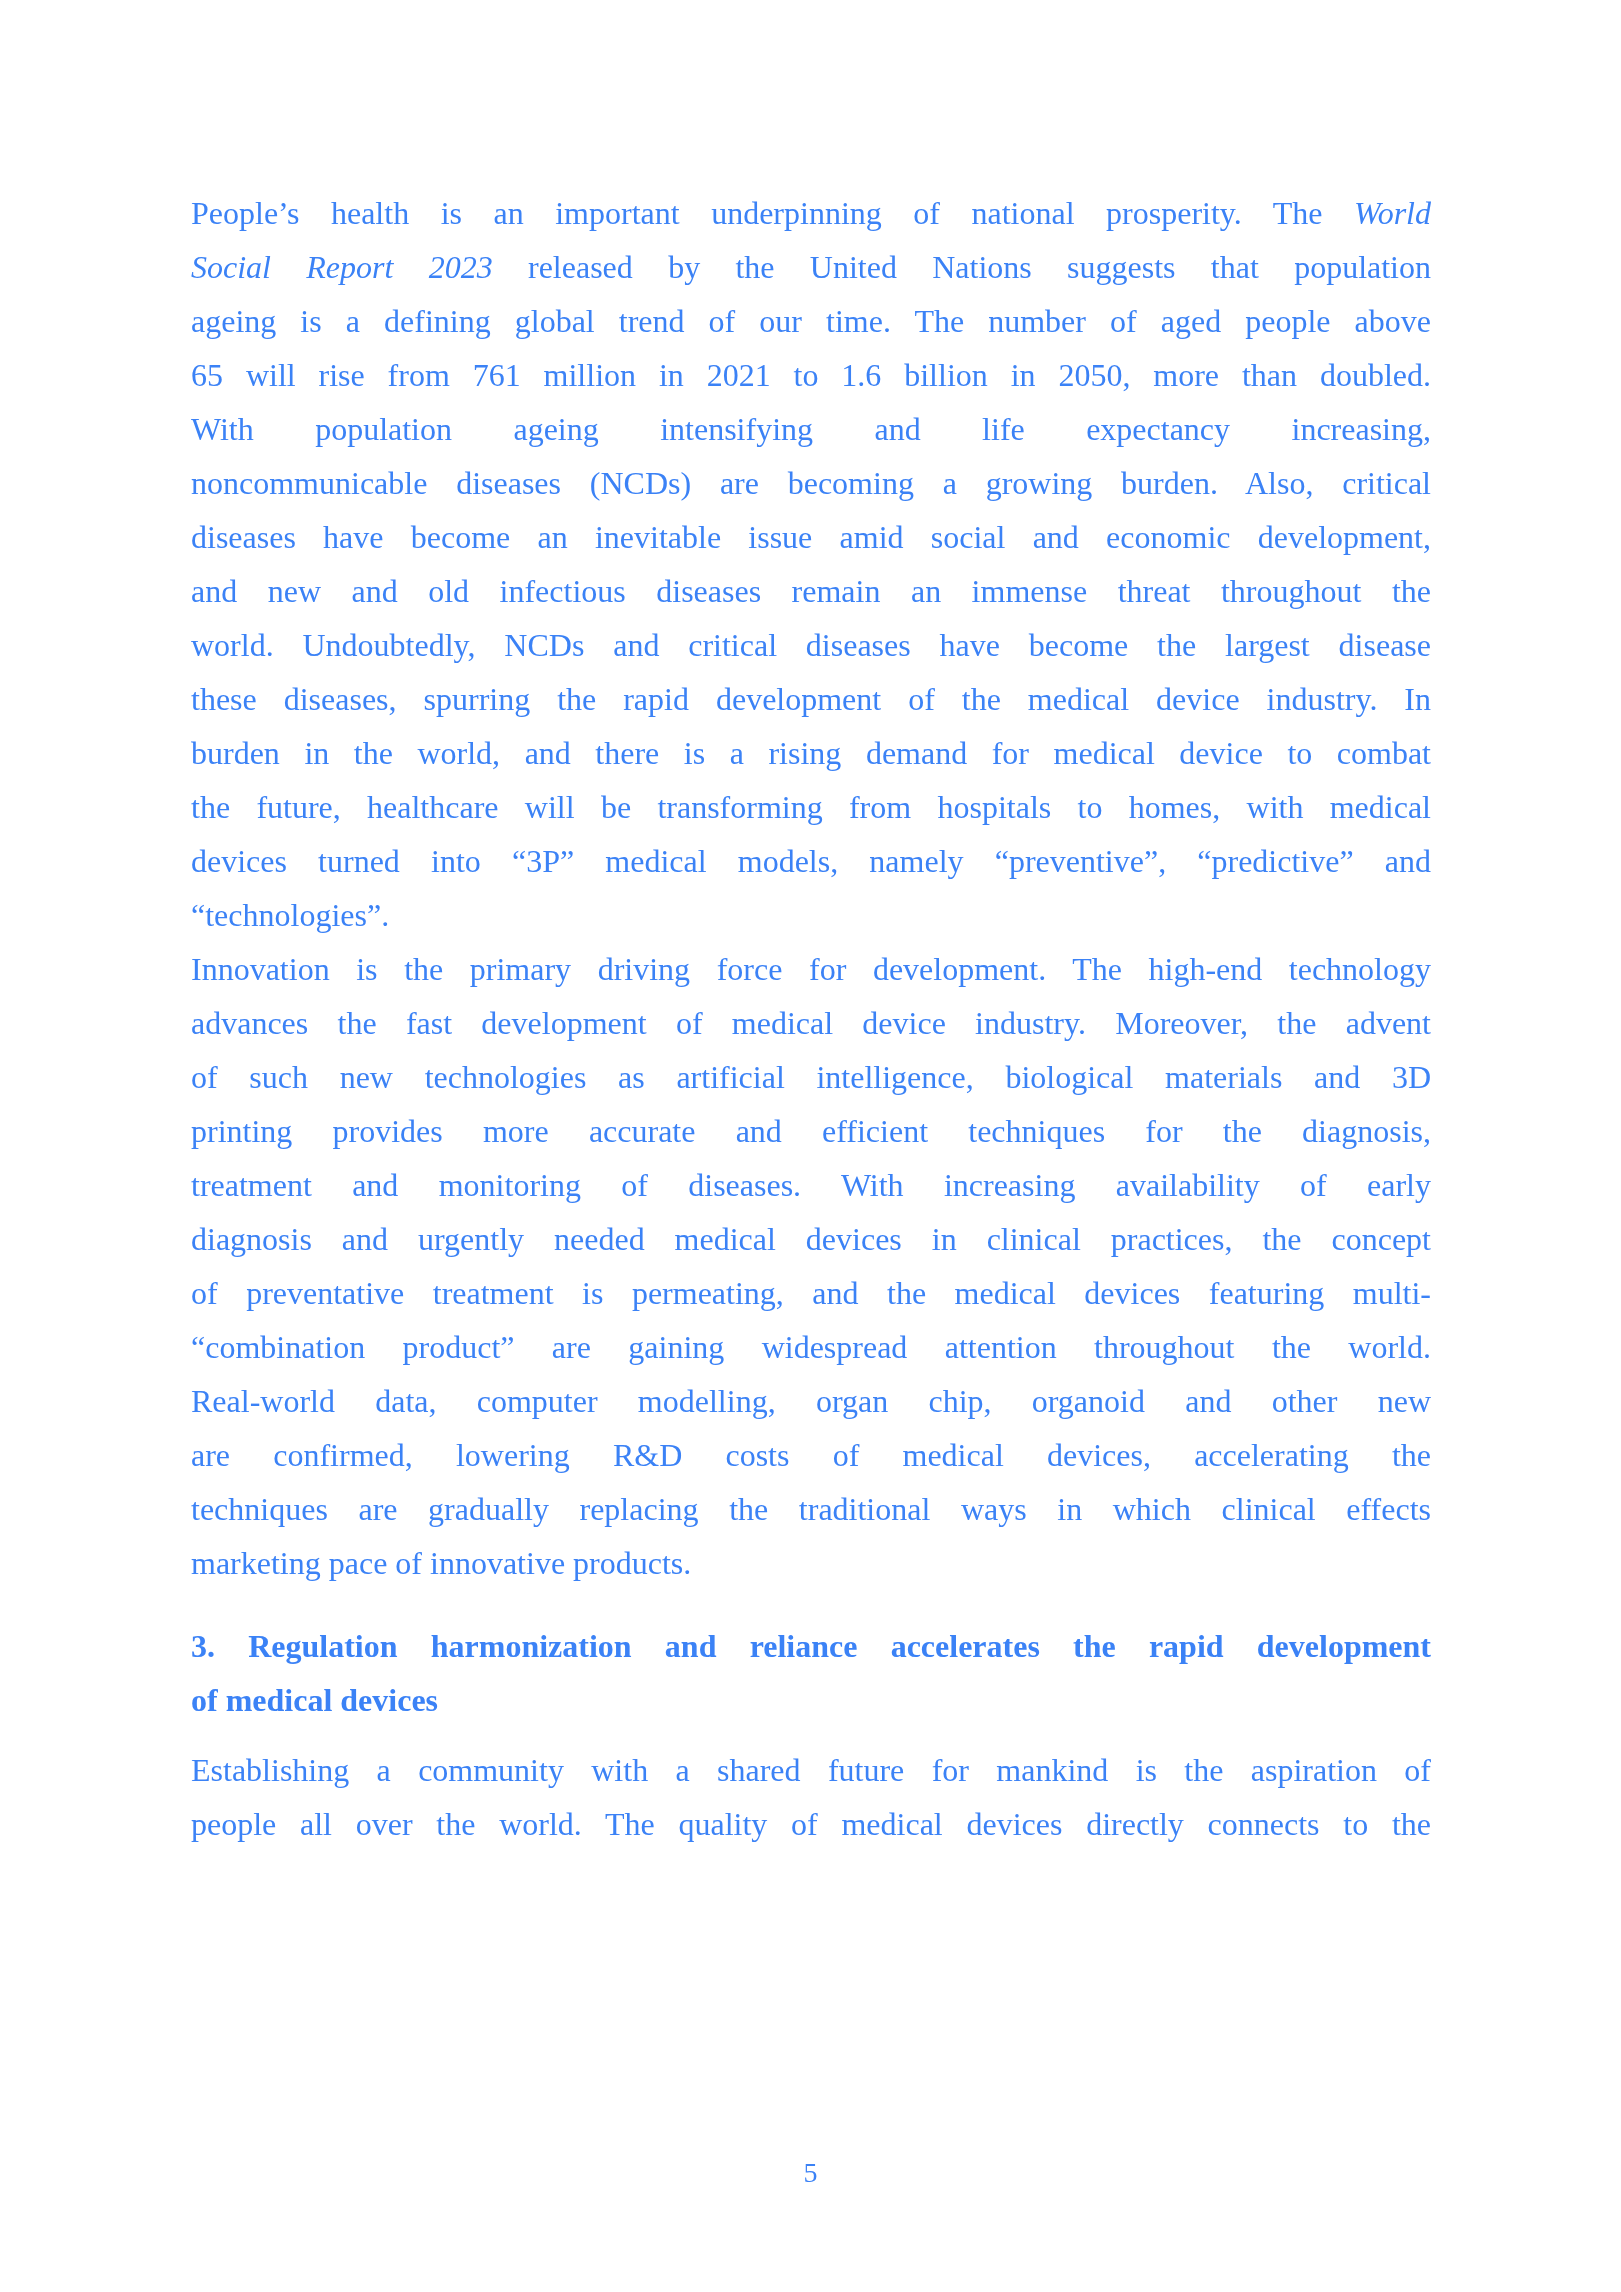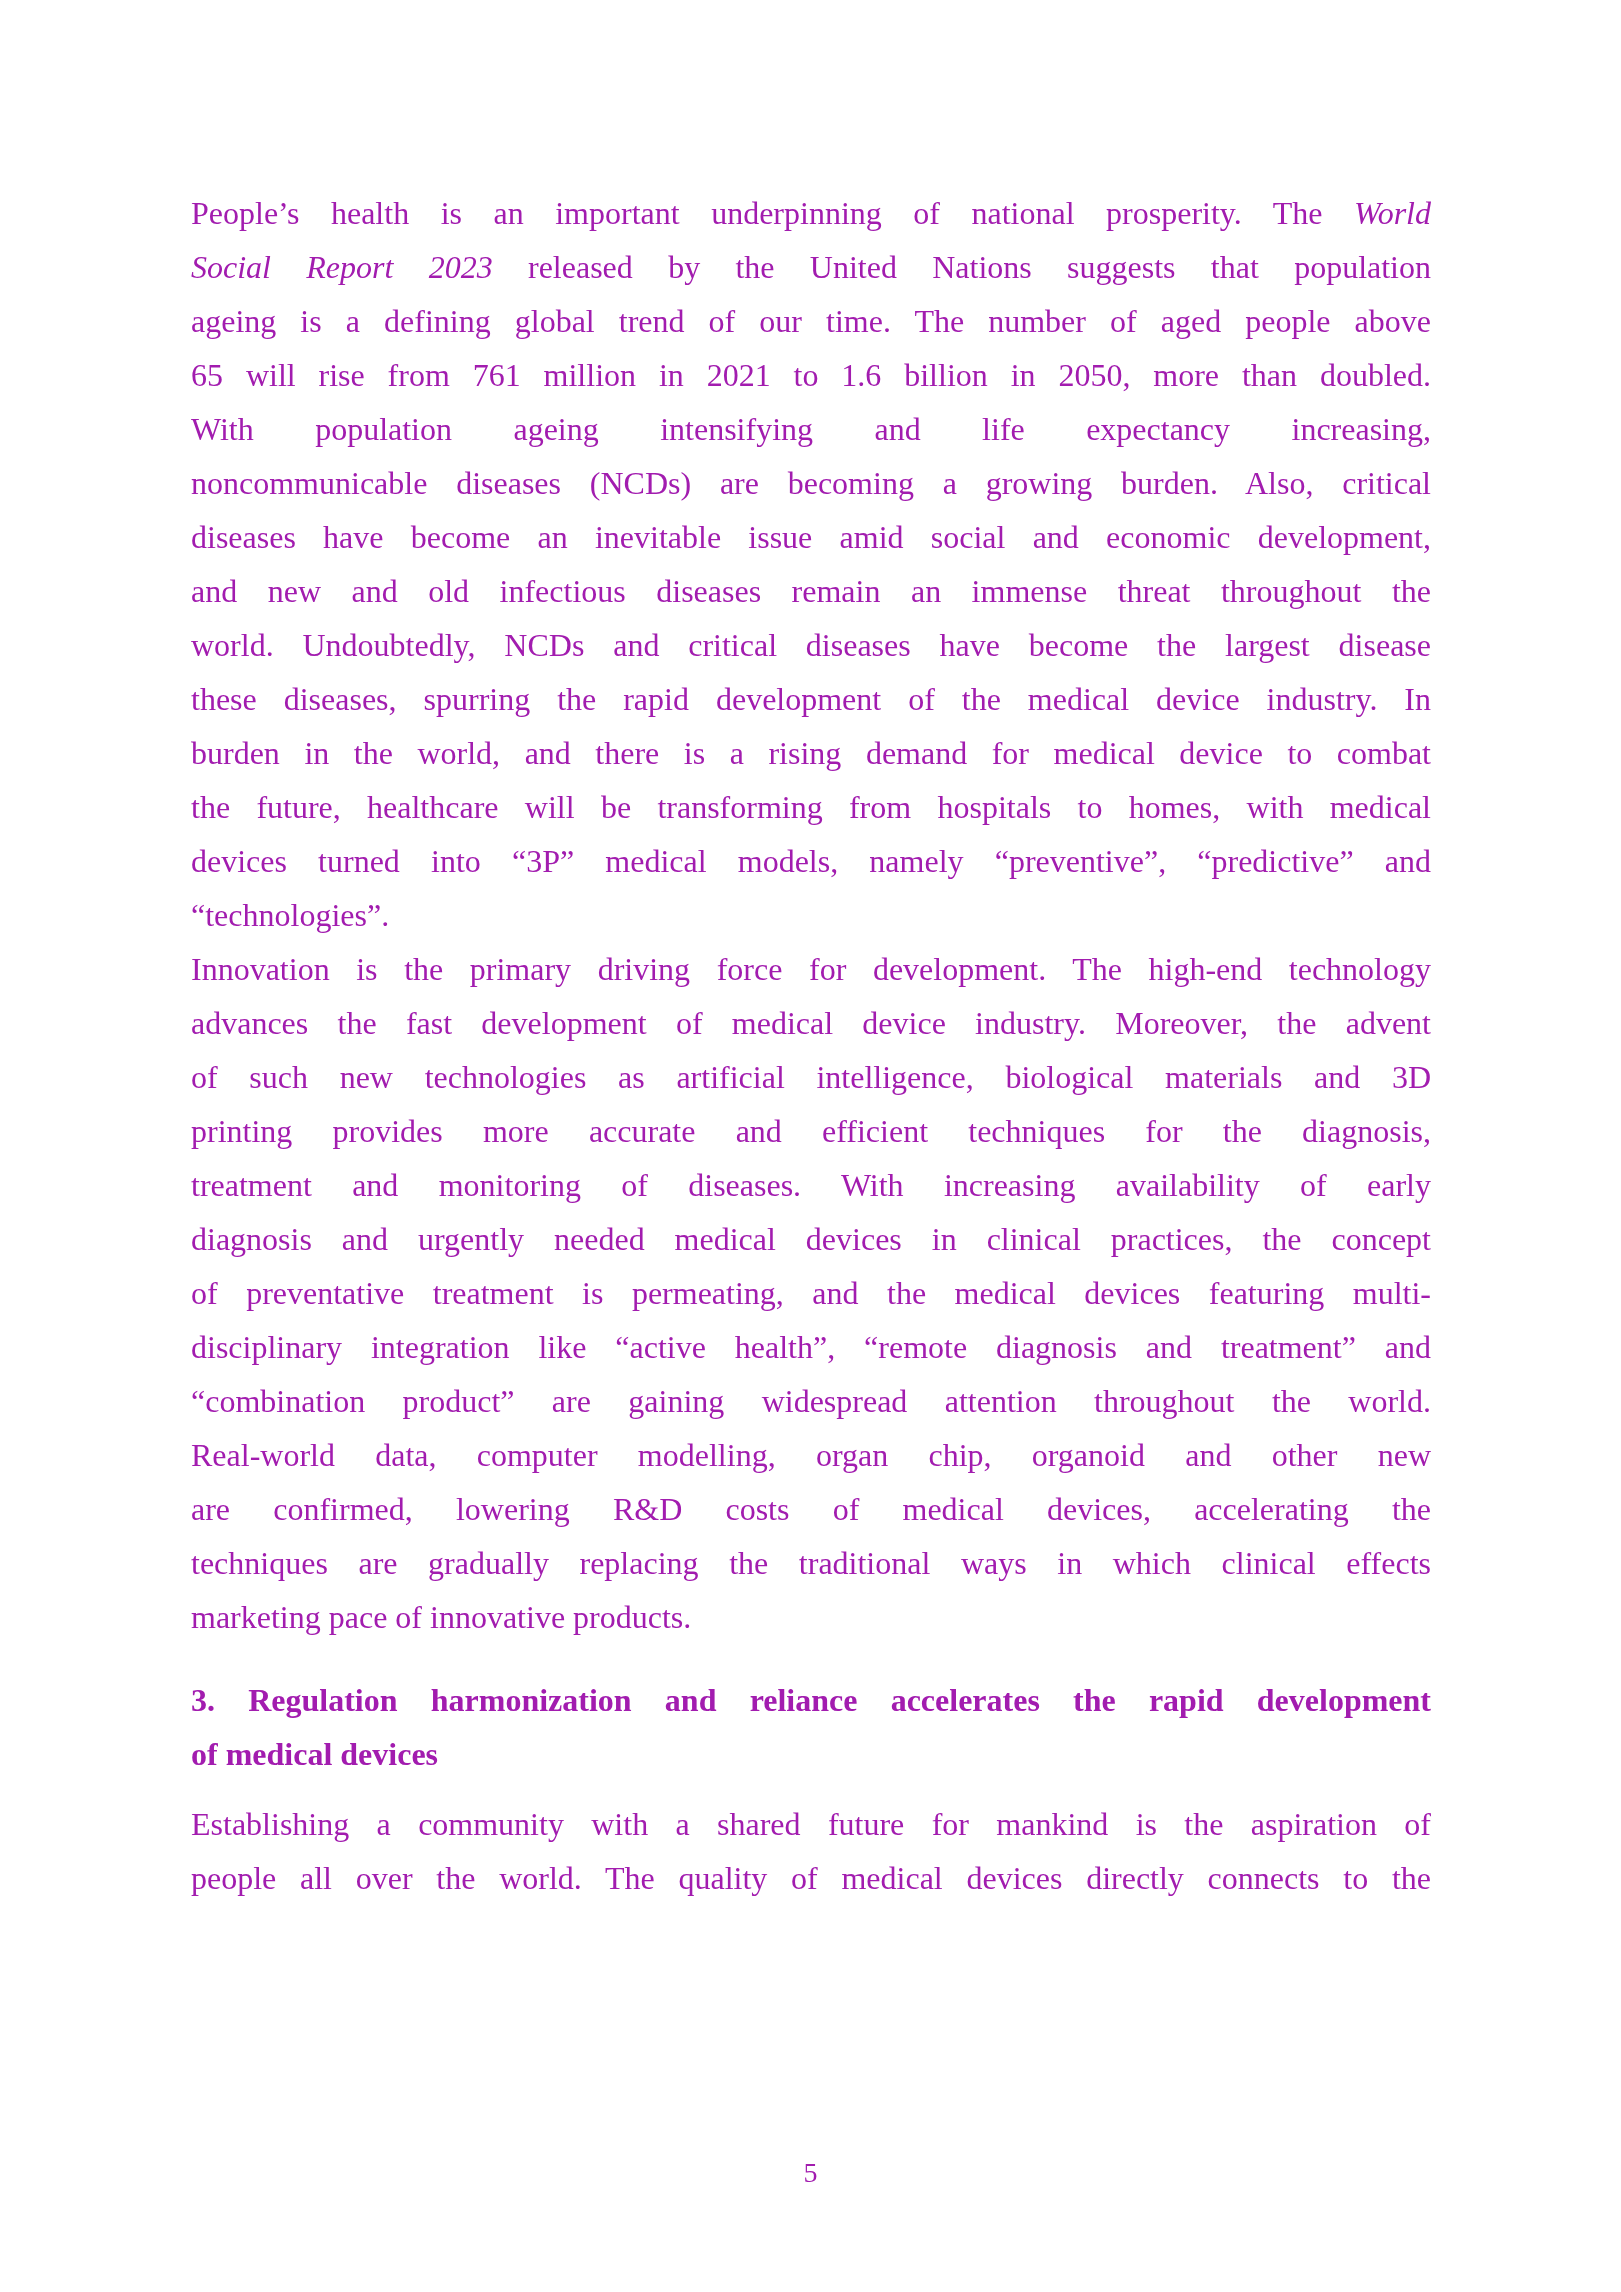--- a/index.html
+++ b/index.html
@@ -5,21 +5,21 @@
   html, body {
     margin: 0;
     padding: 0;
     background: #ffffff;
   }
   .page {
     position: relative;
     width: 1621px;
     height: 2293px;
     background: #ffffff;
-    color: #a21caf;
+    color: #3b82f6;
     font-family: "Liberation Serif", "DejaVu Serif", serif;
     overflow: hidden;
   }
   .content {
     position: absolute;
     left: 191px;
     top: 186px;
     width: 1240px;
   }
   .block { margin: 0; }
@@ -73,21 +73,20 @@
         <div class="line no-justify"><span>“technologies”.</span></div>
       </div>
       <div class="block paragraph">
         <div class="line"><span>Innovation is the primary driving force for development. The high-end technology</span></div>
         <div class="line"><span>advances the fast development of medical device industry. Moreover, the advent</span></div>
         <div class="line"><span>of such new technologies as artificial intelligence, biological materials and 3D</span></div>
         <div class="line"><span>printing provides more accurate and efficient techniques for the diagnosis,</span></div>
         <div class="line"><span>treatment and monitoring of diseases. With increasing availability of early</span></div>
         <div class="line"><span>diagnosis and urgently needed medical devices in clinical practices, the concept</span></div>
         <div class="line"><span>of preventative treatment is permeating, and the medical devices featuring multi-</span></div>
-        <div class="line"><span>disciplinary integration like “active health”, “remote diagnosis and treatment” and</span></div>
         <div class="line"><span>“combination product” are gaining widespread attention throughout the world.</span></div>
         <div class="line"><span>Real-world data, computer modelling, organ chip, organoid and other new</span></div>
         <div class="line"><span>are confirmed, lowering R&amp;D costs of medical devices, accelerating the</span></div>
         <div class="line"><span>techniques are gradually replacing the traditional ways in which clinical effects</span></div>
         <div class="line no-justify"><span>marketing pace of innovative products.</span></div>
       </div>
       <div class="block heading">
         <div class="line"><span>3. Regulation harmonization and reliance accelerates the rapid development</span></div>
         <div class="line no-justify"><span>of medical devices</span></div>
       </div>

